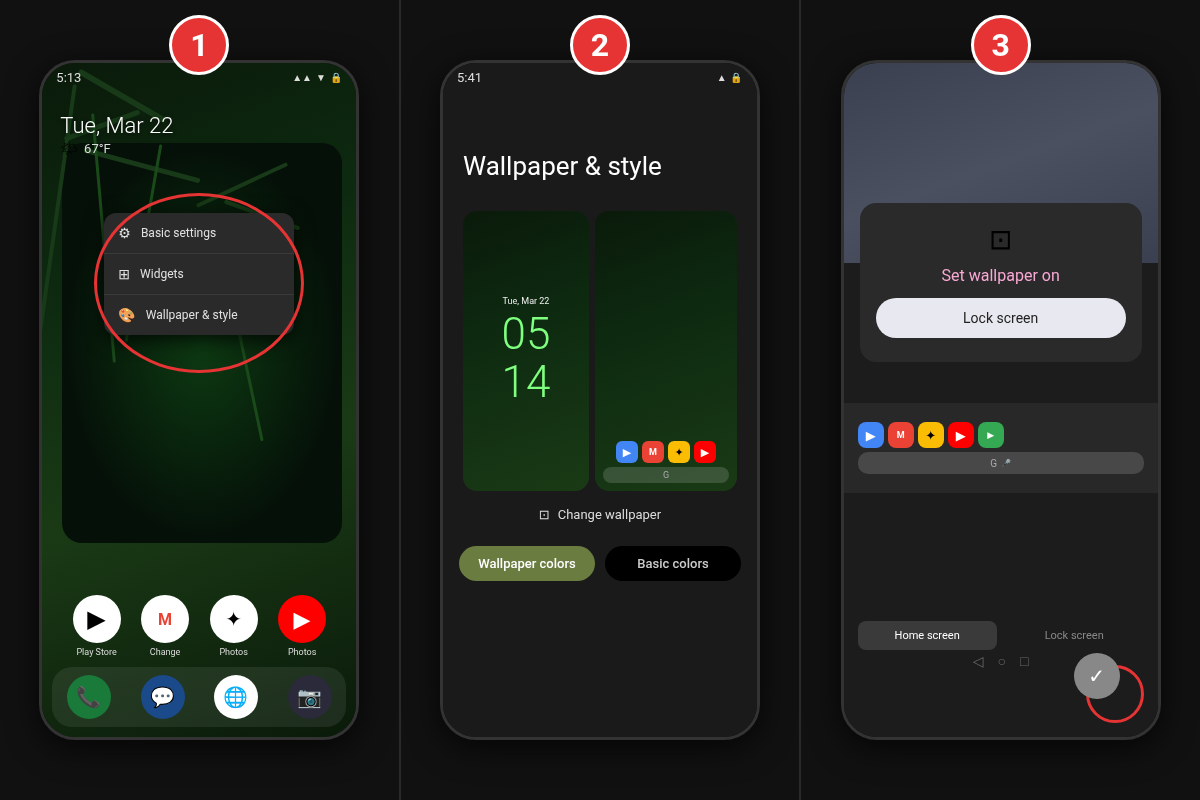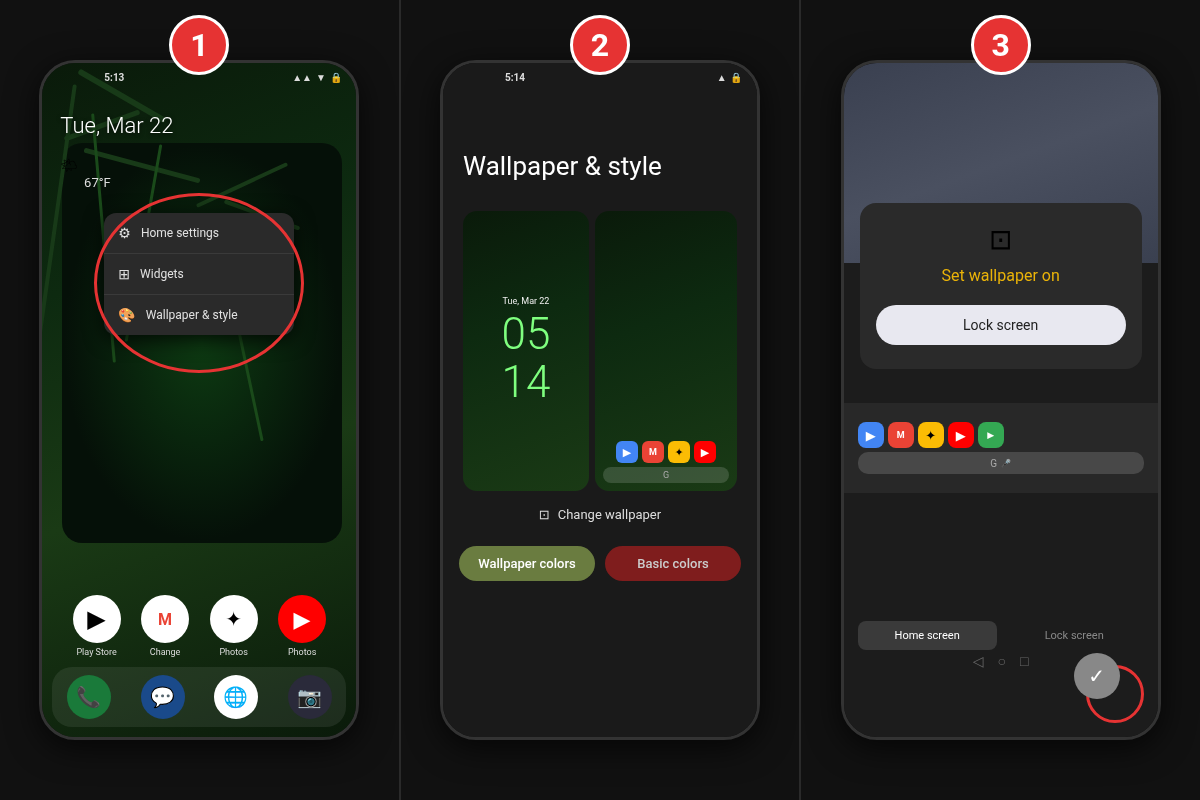--- a/index.html
+++ b/index.html
@@ -86,24 +86,23 @@
       height: 28px;
       display: flex;
       align-items: center;
       justify-content: space-between;
       padding: 0 14px;
       position: relative;
       z-index: 5;
     }
 
     .status-bar-left {
-      font-size: 10px;
+      font-size: 13px;
       color: #ddd;
-      font-weight: 700;
-      margin-left: 48px;
+      font-weight: 400;
     }
 
     .status-bar-right {
       display: flex;
       gap: 4px;
       align-items: center;
     }
 
     .status-icon {
       font-size: 10px;
@@ -131,21 +130,20 @@
       margin-top: 2px;
     }
 
     .weather-icon {
       font-size: 14px;
     }
 
     .weather-temp {
       color: #ddd;
       font-size: 13px;
-      margin-top: 35px;
     }
 
     .context-menu {
       width: 190px;
       background: #2a2a2a;
       border-radius: 12px;
       overflow: hidden;
       box-shadow: 0 4px 20px rgba(0,0,0,0.8);
     }
 
@@ -329,21 +327,21 @@
       font-size: 13px;
       font-weight: 500;
     }
 
     .wp-tab-active {
       background: #6a7c40;
       color: white;
     }
 
     .wp-tab-inactive {
-      background: #7f1d1d;
+      background: #000000;
       color: #ccc;
     }
 
     
     .phone3-bg {
       width: 100%;
       height: 100%;
       background: #1c1c1c;
       position: relative;
     }
@@ -364,24 +362,24 @@
       z-index: 10;
     }
 
     .dialog-icon {
       text-align: center;
       font-size: 28px;
       margin-bottom: 10px;
     }
 
     .dialog-title {
-      color: #eab308;
+      color: #f9a8d4;
       font-size: 16px;
       text-align: center;
-      margin-bottom: 20px;
+      margin-bottom: 13px;
     }
 
     .dialog-btn {
       background: #e8e8f0;
       border-radius: 24px;
       padding: 12px;
       text-align: center;
       color: #222;
       font-size: 14px;
       margin-bottom: 8px;
@@ -509,21 +507,21 @@
             <span class="weather-icon">🌤</span>
             <span class="weather-temp">67°F</span>
           </div>
         </div>
 
         <div style="position:absolute;top:150px;left:50%;transform:translateX(-50%);z-index:10;">
           <div style="width:210px;height:180px;border-radius:50%;border:3px solid #e63333;position:absolute;top:-20px;left:-10px;pointer-events:none;"></div>
           <div class="context-menu">
             <div class="context-item">
               <span class="context-item-icon">⚙</span>
-              <span>Home settings</span>
+              <span>Basic settings</span>
             </div>
             <div class="context-item">
               <span class="context-item-icon">⊞</span>
               <span>Widgets</span>
             </div>
             <div class="context-item">
               <span class="context-item-icon">🎨</span>
               <span>Wallpaper &amp; style</span>
             </div>
           </div>
@@ -559,21 +557,21 @@
     </div>
   </div>
 
   <div class="phone-panel">
     <div class="step-badge">2</div>
 
     <div class="phone-frame">
       <div class="phone2-bg">
 
         <div class="status-bar" style="position:relative;z-index:5;background:#1a1a1a;">
-          <span class="status-bar-left">5:14</span>
+          <span class="status-bar-left">5:41</span>
           <div class="status-bar-right">
             <span class="status-icon">▲</span>
             <span class="status-icon">🔒</span>
           </div>
         </div>
 
         <div class="wallpaper-title">Wallpaper &amp; style</div>
 
         <div class="wallpaper-preview-container">
           <div class="wallpaper-preview wp-lock">

